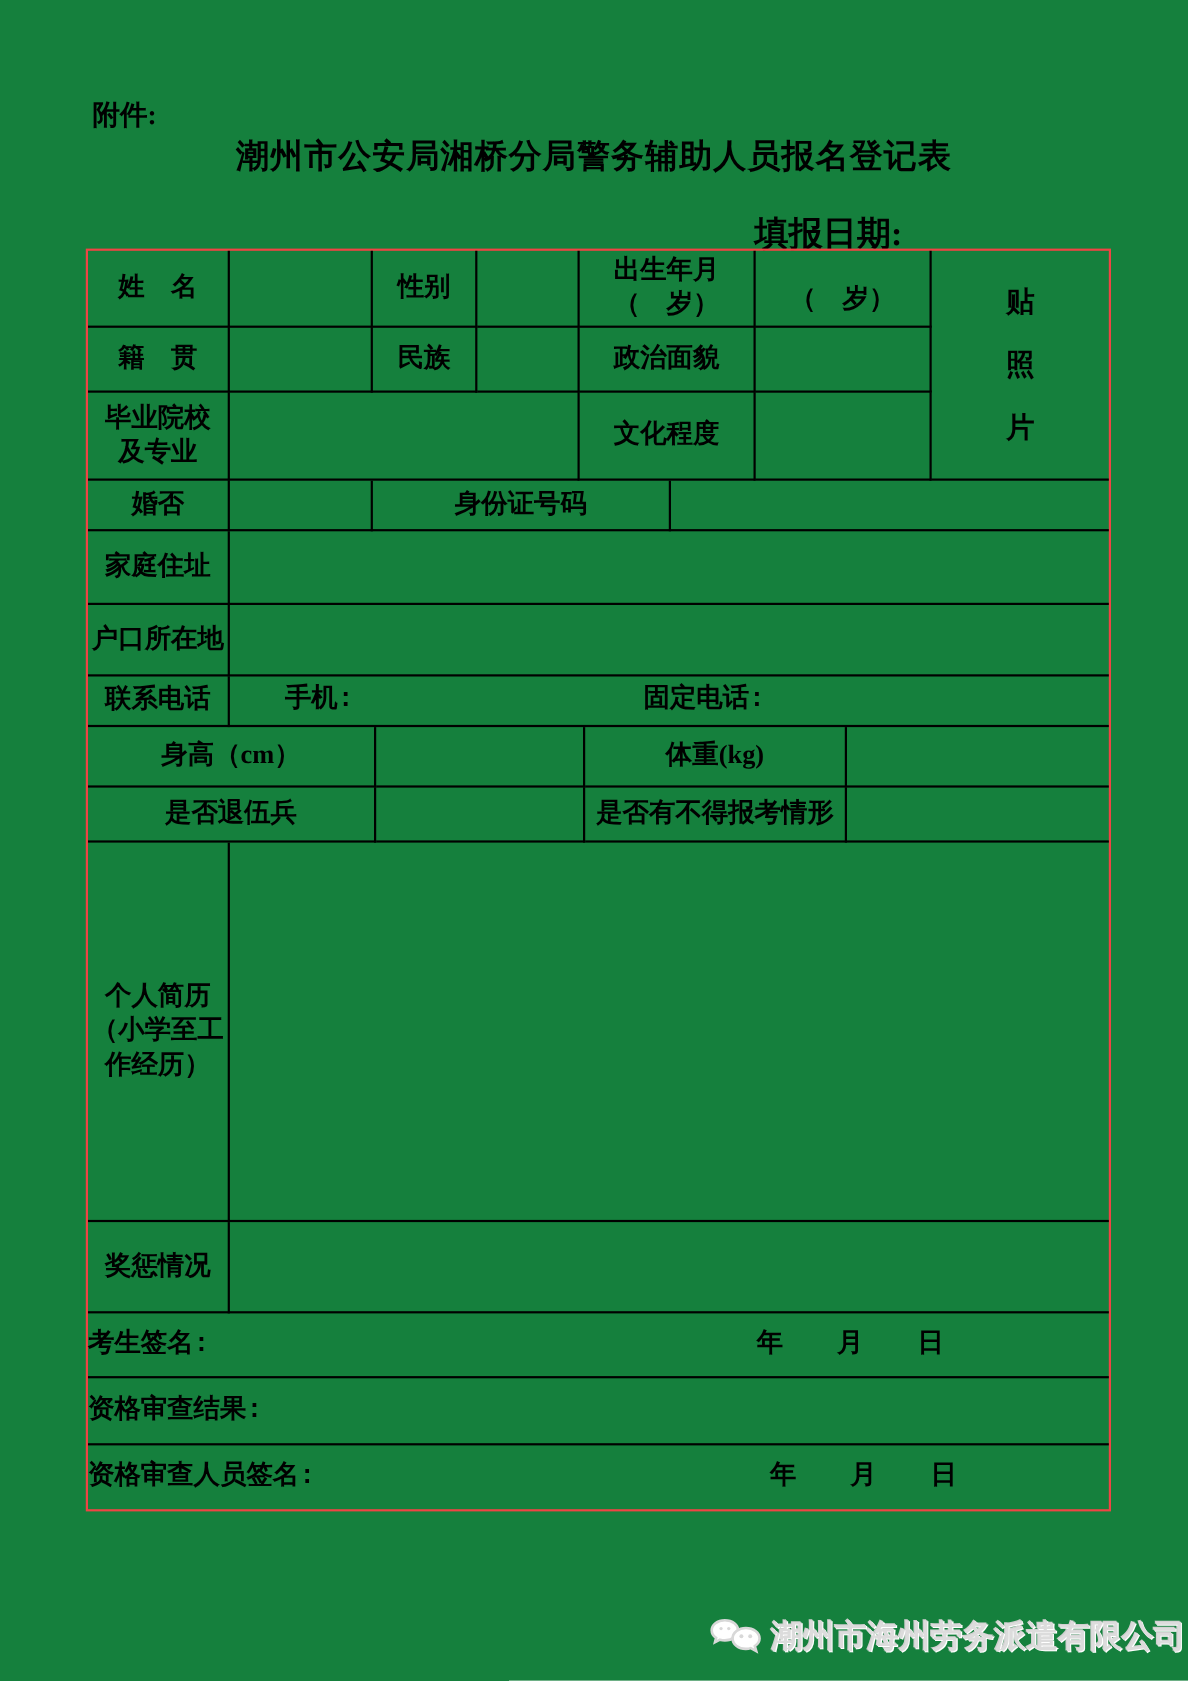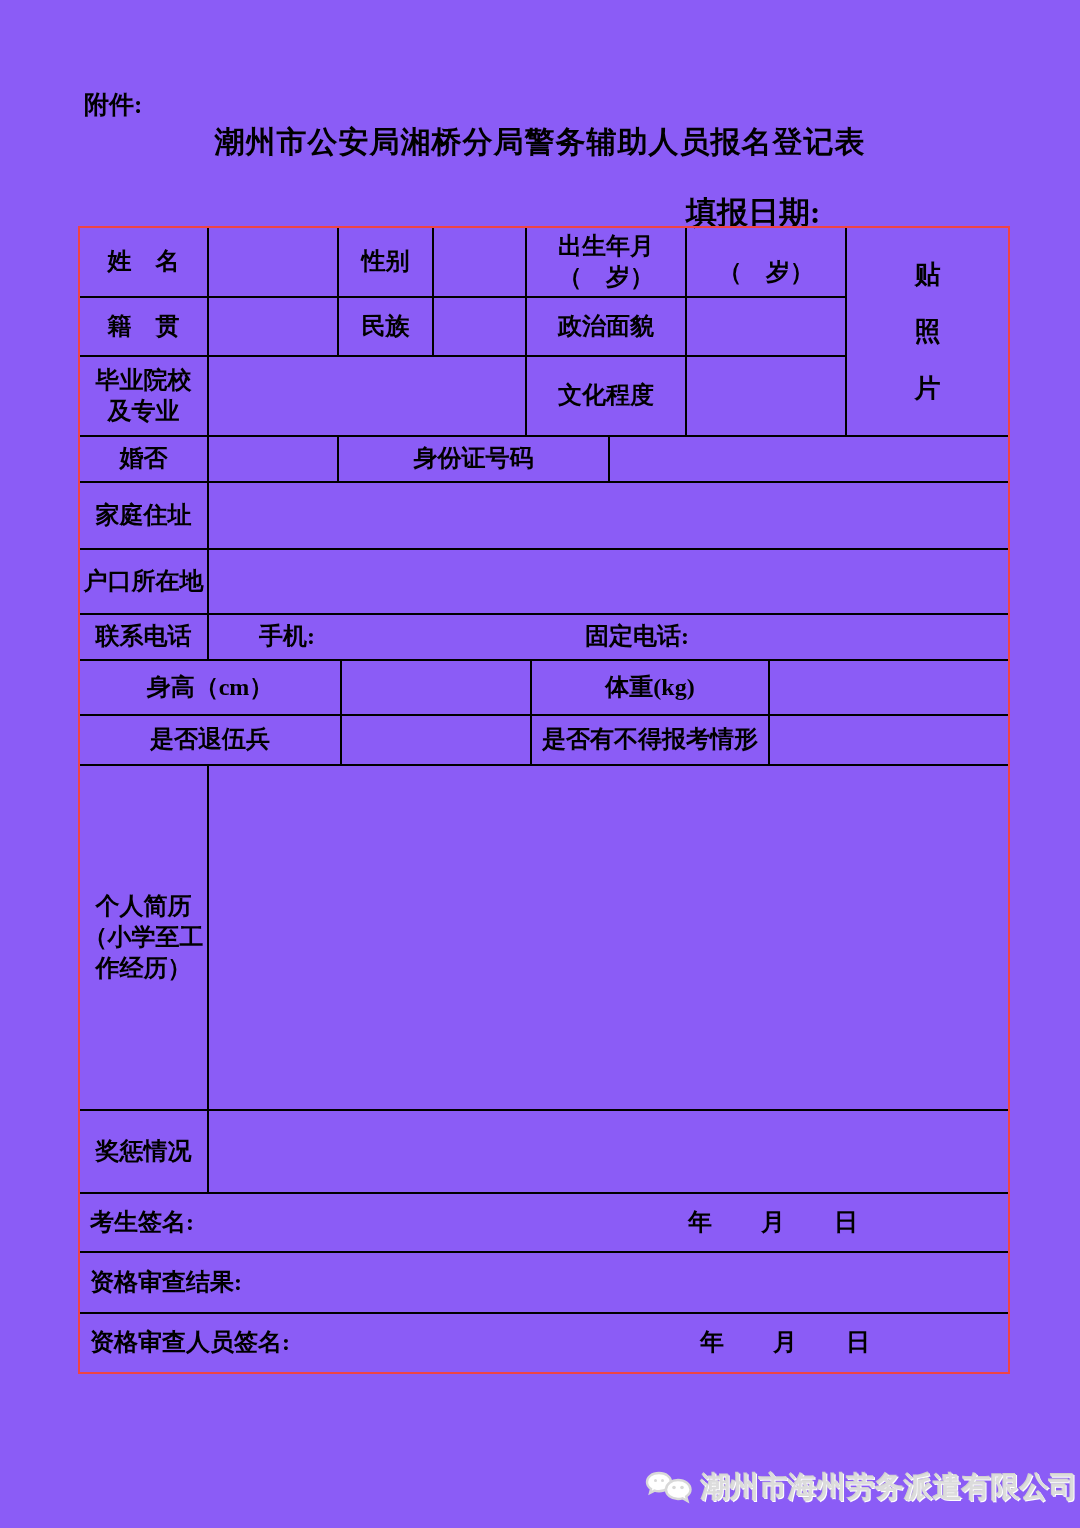--- a/index.html
+++ b/index.html
@@ -1,17 +1,17 @@
 <!DOCTYPE html>
 <html><head>
 <meta charset="utf-8">
 <style>
   html,body { margin:0; padding:0; background:#ffffff; }
   .page {
-    position:relative; width:1080px; height:1528px; background:#8b5cf6;
+    position:relative; width:1080px; height:1528px; background:#15803d;
     font-family:"Liberation Serif","DejaVu Serif",serif; color:#000;
     overflow:hidden;
   }
   .attachment { position:absolute; left:84px; top:88px; font-size:25px; font-weight:600; }
   .title {
     position:absolute; left:0; right:0; top:122px; margin:0;
     text-align:center; font-size:30px; font-weight:bold; letter-spacing:1px;
   }
   .fill-date { position:absolute; left:686px; top:192px; font-size:31px; font-weight:700; }
 
@@ -40,21 +40,21 @@
 
   .top-group { display:flex; }
   .top-left { width:767px; flex-shrink:0; }
   .photo-cell {
     flex:1; height:209px; flex-direction:column; justify-content:space-around;
     padding:18px 0; box-sizing:border-box; font-size:26px;
   }
   .birth-label { flex-direction:column; justify-content:center; }
   .bottom-align { align-items:flex-end; padding-bottom:8px; }
 
-  .left-cell { justify-content:flex-start; padding-left:10px; text-align:left; }
+  .left-cell { justify-content:flex-start; text-align:left;font-family:Liberation Mono, monospace; }
   .mobile-span { position:absolute; left:50px; }
   .landline-span { position:absolute; left:376px; }
   .ymd { position:absolute; display:flex; gap:49px; }
   .ymd-a { left:608px; }
   .ymd-b { left:620px; }
 
   .watermark {
     position:absolute; left:645px; top:1468px; display:flex; align-items:center; gap:8px;
     color:#dcdcdc; font-size:29px; font-weight:600;
     text-shadow:1px 1px 0 #ffffff, -1px -1px 0 #cfcfcf;

